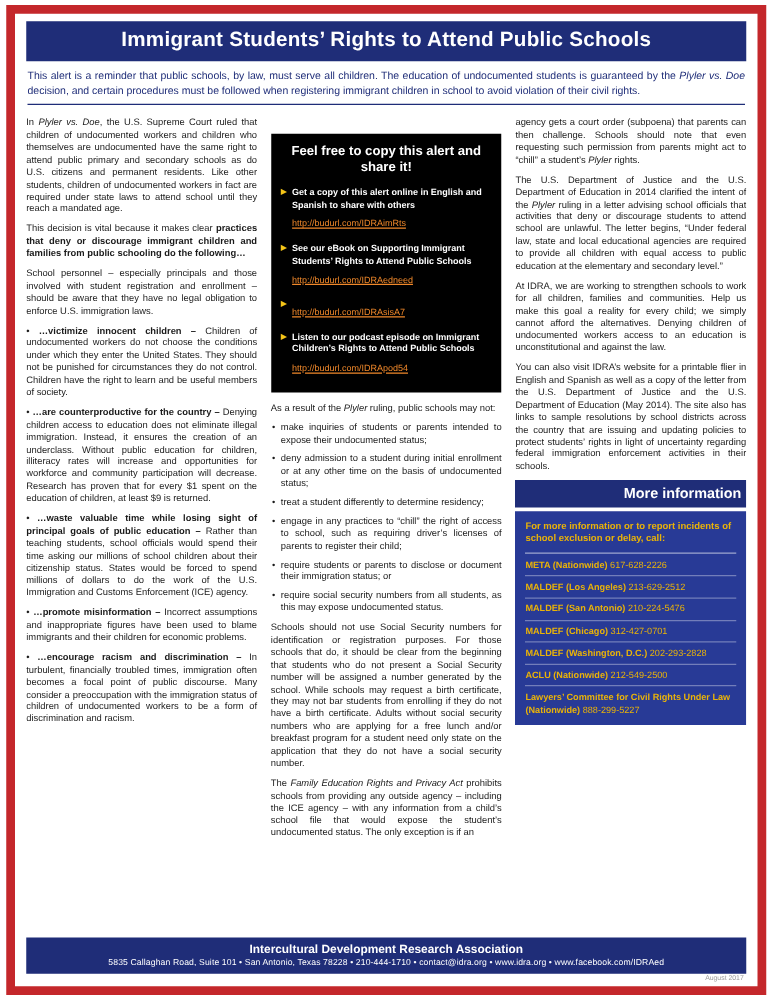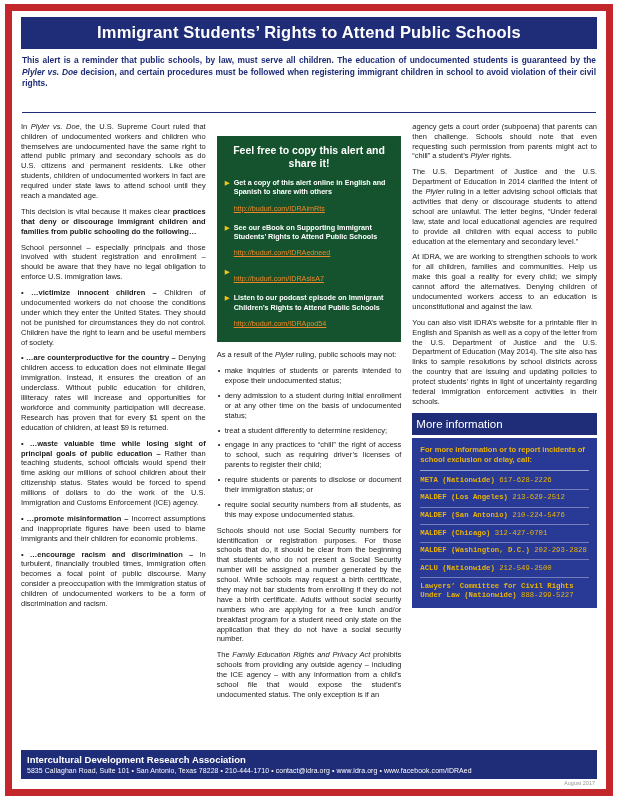--- a/index.html
+++ b/index.html
@@ -6,61 +6,61 @@
   html,body { background:#ffffff; }
   body { font-family: "Liberation Sans", sans-serif; }
   .page { width:618px; height:800px; background:#fff; padding:4px 5px; }
   .frame { border:7px solid #c4272b; background:#fff; height:100%;
            padding:6px 9px 3px; display:flex; flex-direction:column; }
 
   .titlebar { background:#1f2d78; color:#fff; text-align:center;
               font-weight:bold; font-size:16.5px; padding:6px 4px 7px;
               letter-spacing:.2px; }
 
-  .intro { margin:6px 1px 5px; color:#1f2d78; font-weight:bold;
+  .intro { margin:6px 1px 5px; color:#1f2d78; font-weight:normal;
            font-size:8.4px; line-height:1.38; text-align:justify;
-           border-bottom:1px solid #1f2d78; padding-bottom:22px; }
+           border-bottom:1px solid #1f2d78; padding-bottom:5px; }
 
   .columns { display:flex; gap:11px; flex:1; overflow:hidden; margin-top:4px; }
   .col { flex:1; min-width:0; }
 
   .body-p { font-size:7.5px; line-height:1.32; text-align:justify;
             color:#1b1b1b; margin-bottom:6px; }
   .body-p i { font-style:italic; }
   .bhead { font-weight:bold; }
   p.bullet::before { content:"• "; font-weight:bold; }
   .bold-run { font-weight:bold; }
 
-  .share-box { background:#14532d; padding:8px 8px 4px; margin:14px 0 8px; }
+  .share-box { background:#000000; padding:8px 8px 4px; margin:14px 0 8px; }
   .share-title { color:#fff; font-weight:bold; font-size:10.5px;
                  text-align:center; line-height:1.25; margin:0 6px 8px; }
   .share-item { display:flex; gap:4px; margin-bottom:8px; }
   .share-arrow { color:#f5c518; font-size:6.5px; line-height:1.45; flex:0 0 auto; }
   .share-text { color:#fff; font-weight:bold; font-size:7.2px; line-height:1.3; display:block; }
   .share-url { color:#f0882a; font-size:7.2px; line-height:1.35; word-break:break-all; display:inline-block;text-decoration:underline; }
 
   .maynot-list { list-style:none; margin:0 0 6px; }
   .maynot-list li { font-size:7.5px; line-height:1.32; color:#1b1b1b;
                     margin-bottom:5px; padding-left:8px; position:relative;
                     text-align:justify; }
   .maynot-list li::before { content:"•"; position:absolute; left:1px; }
 
-  .moreinfo-bar { background:#1f2d78; color:#fff; font-weight:normal;
-                  font-size:11.5px; text-align:left; padding:5px 4px;
+  .moreinfo-bar { background:#1f2d78; color:#fff; font-weight:bold;
+                  font-size:11.5px; text-align:right; padding:5px 4px;
                   margin:4px 0 3px; }
   .contact-box { background:#283a96; color:#eab308; padding:7px 8px 4px; }
   .contact-heading { font-size:7.6px; font-weight:bold; line-height:1.35;
                      padding-bottom:5px; border-bottom:1px solid rgba(255,255,255,.55);
                      margin-bottom:1px; }
   .contact-row { font-size:7.3px; line-height:1.32; padding:3.5px 0;
-                 border-bottom:1px solid rgba(255,255,255,.35);font-family:Liberation Mono, monospace; }
+                 border-bottom:1px solid rgba(255,255,255,.35); }
   .contact-row:last-child { border-bottom:none; }
   .contact-org { font-weight:bold; }
 
-  .footer { background:#1f2d78; color:#fff; text-align:left;
+  .footer { background:#1f2d78; color:#fff; text-align:center;
             padding:4px 6px 5px; margin-top:4px; }
   .footer-org { font-weight:bold; font-size:9.5px; margin-bottom:2px; }
   .footer-address { font-size:6.9px; letter-spacing:.1px; }
   .date-note { text-align:right; font-size:5.5px; color:#999; padding:1px 2px 0; }
 </style>
 </head>
 <body>
 
 <div class="page">
   <div class="frame">

